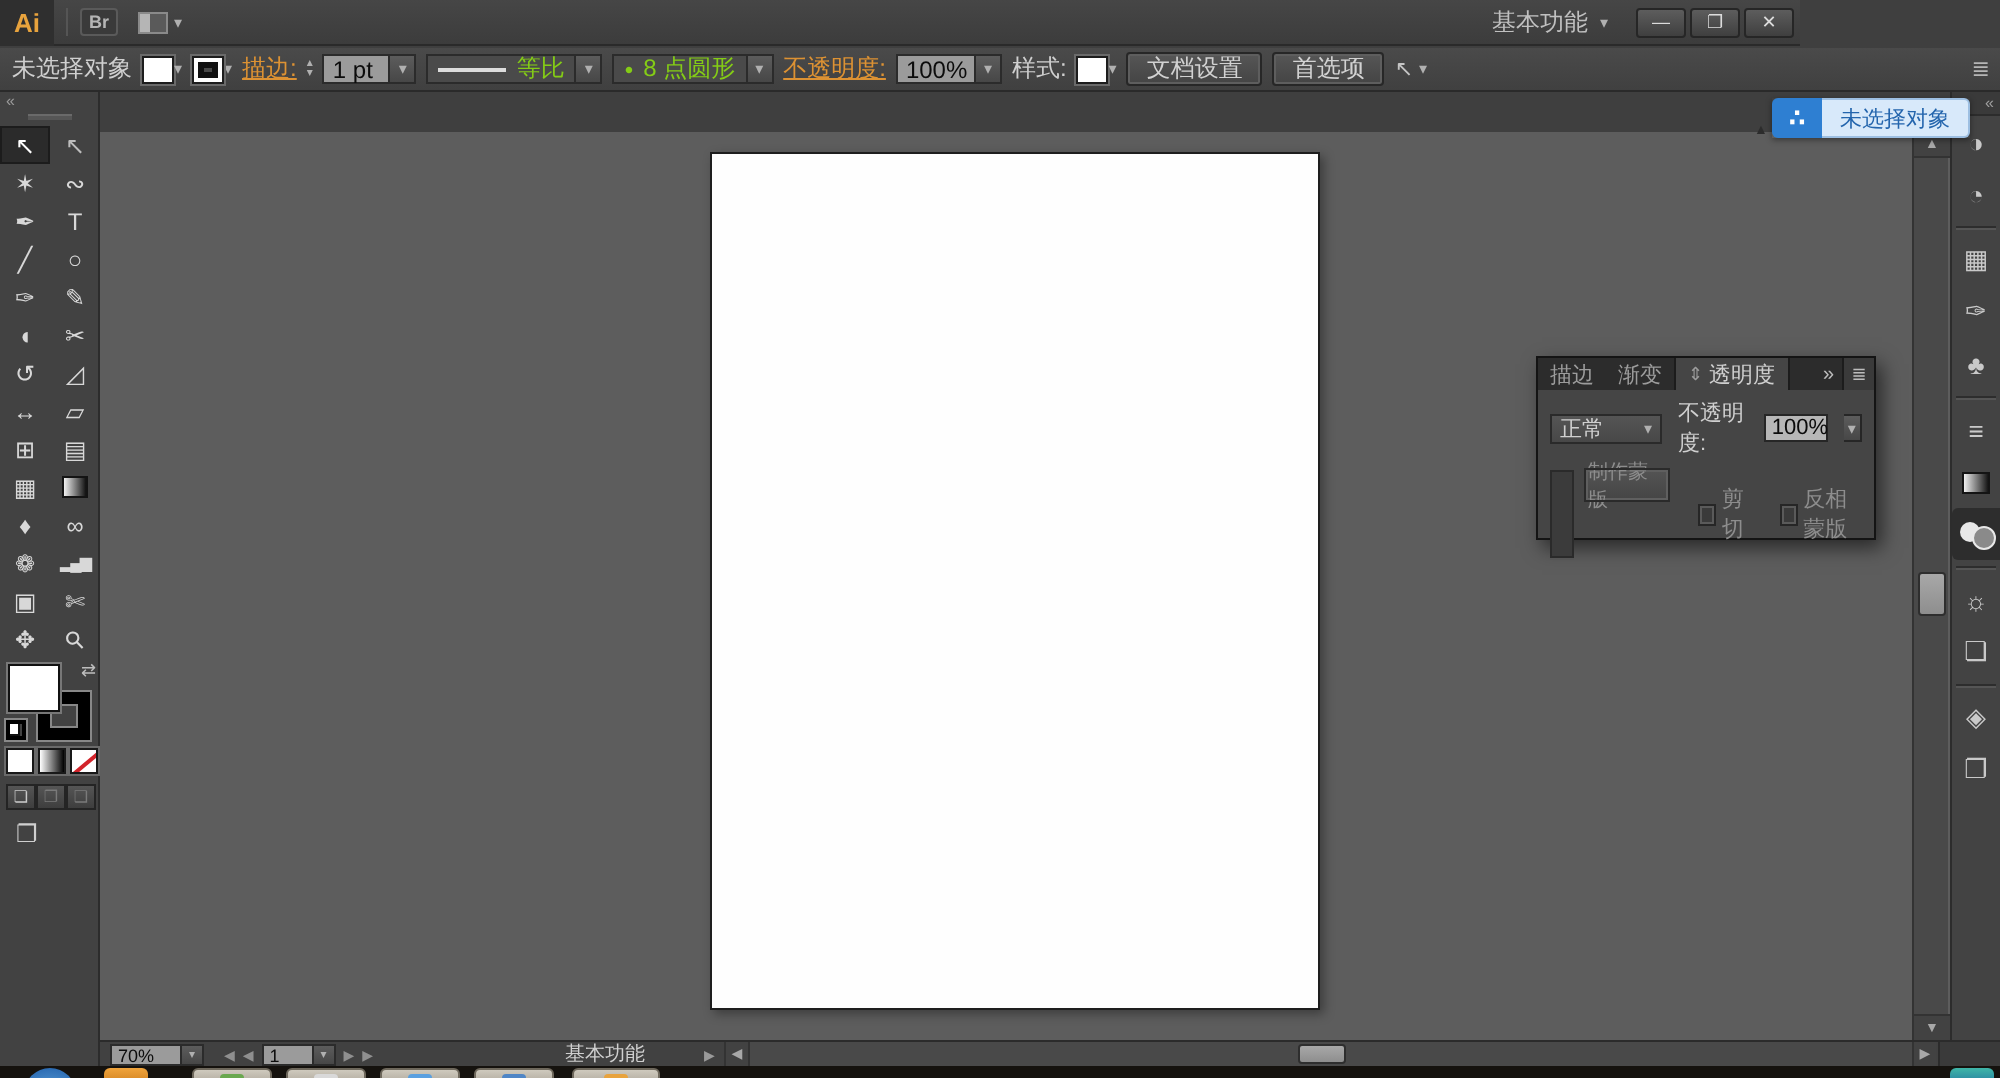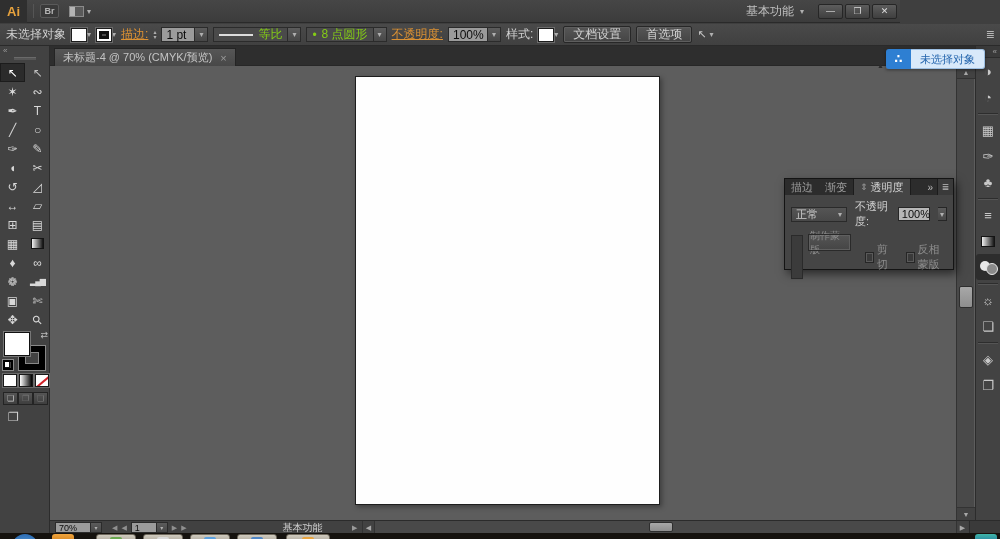--- a/index.html
+++ b/index.html
@@ -95,21 +95,21 @@
   .dock-item { height:26px; display:flex; align-items:center; justify-content:center; color:#c9c9c9; font-size:13px; }
   .dock-item.active { background:#2d2d2d; border-radius:3px 0 0 3px; color:#fff; }
   .dock-sep { height:7px; position:relative; }
   .dock-sep::after { content:""; position:absolute; left:2px; right:2px; top:3px; height:1px; background:#2d2d2d; box-shadow:0 1px 0 #555; }
   .ic-grad { width:14px; height:11px; border:1px solid #141414; background:linear-gradient(to right,#f0f0f0,#161616); }
   .ic-transp { position:relative; width:16px; height:12px; }
   .ic-transp::before { content:""; position:absolute; left:0; top:0; width:10px; height:10px; border-radius:50%; background:#e8e8e8; }
   .ic-transp::after { content:""; position:absolute; left:6px; top:2px; width:10px; height:10px; border-radius:50%; background:#8a8a8a; border:1px solid #e8e8e8; }
 
   
-  #tpanel { position:absolute; left:784px; top:178px; width:170px; height:92px; z-index:50; border:1px solid #141414; box-shadow:3px 4px 9px rgba(0,0,0,.55); background:#454545; }
+  #tpanel { position:absolute; left:768px; top:178px; width:170px; height:92px; z-index:50; border:1px solid #141414; box-shadow:3px 4px 9px rgba(0,0,0,.55); background:#454545; }
   .tp-tabs { height:16px; background:#2c2c2c; display:flex; align-items:stretch; font-size:11px; }
   .tp-tab { padding:0 6px; display:flex; align-items:center; color:#9c9c9c; }
   .tp-tab.active { background:#454545; color:#cfcfcf; gap:3px; border-left:1px solid #1c1c1c; border-right:1px solid #1c1c1c; }
   .tp-cycle { font-size:9px; color:#9c9c9c; }
   .tp-sp { flex:1; }
   .tp-ovf { display:flex; align-items:center; color:#bdbdbd; font-size:10px; padding:0 4px; }
   .tp-menu { width:16px; display:flex; align-items:center; justify-content:center; background:#3a3a3a; border-left:1px solid #1c1c1c; color:#bdbdbd; font-size:9px; }
   .tp-body { padding:4px 6px 0; }
   .tp-row1 { display:flex; align-items:center; gap:8px; }
   .tp-select { width:72px; height:15px; background:linear-gradient(#555,#484848); border:1px solid #2a2a2a; display:flex; align-items:center; justify-content:space-between; padding:0 4px; color:#cfcfcf; font-size:11px; }
@@ -226,26 +226,20 @@
     </span>
     <span class="cb-btn" data-interactable="true">文档设置</span>
     <span class="cb-btn" data-interactable="true">首选项</span>
     <span class="combo" style="gap:3px">
       <span class="cursor-ico" data-interactable="true">↖</span>
       <span class="ca" data-interactable="true">▾</span>
     </span>
     <span class="cb-right" data-interactable="true">≣</span>
   </div>
 
-  <div id="tabbar" data-interactable="false">
-    <div class="doctab" data-interactable="true">
-      <span data-interactable="false">未标题-4 @ 70% (CMYK/预览)</span>
-      <span class="tabclose" data-interactable="true">×</span>
-    </div>
-  </div>
 
   <div id="upload" data-interactable="true">
     <span class="upload-ico" data-interactable="false">∴</span>
     <span class="upload-label" data-interactable="false">未选择对象</span>
     <span class="upload-arrow" data-interactable="false">▲</span>
   </div>
 
   <aside id="toolbar" data-interactable="false">
     <div class="tb-head">
         <span data-interactable="true">«</span>

